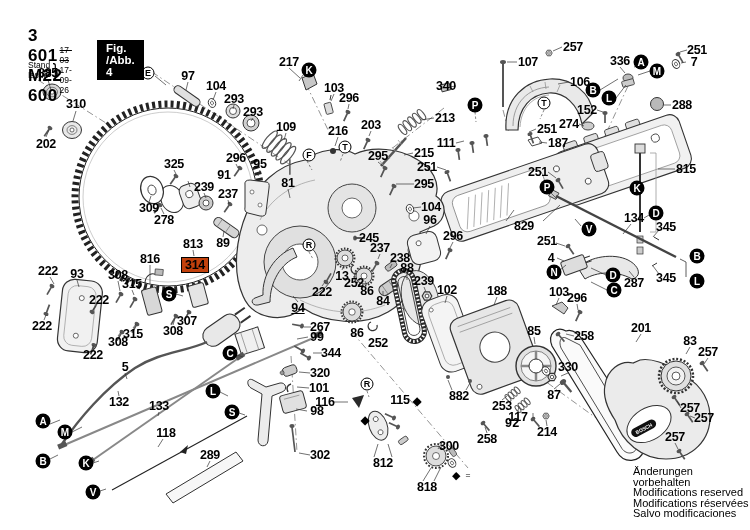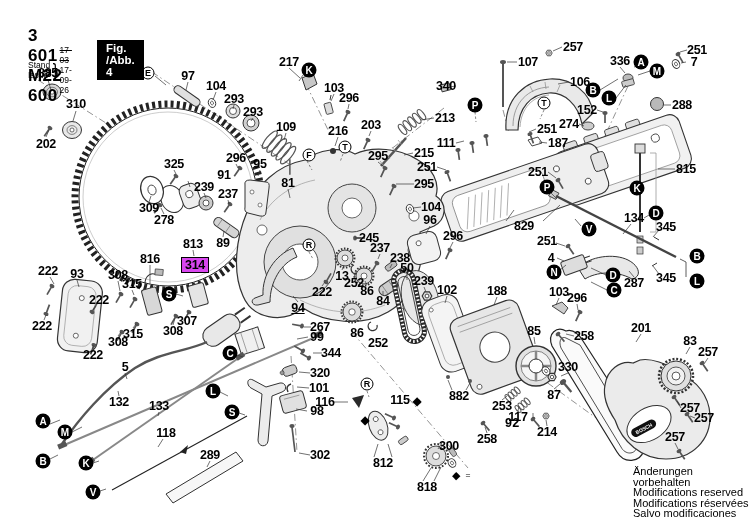--- a/index.html
+++ b/index.html
@@ -2,21 +2,21 @@
 <html><head>
 <meta charset="utf-8">
 <style>
   html,body{margin:0;padding:0;background:#fff}
   #stage{position:relative;width:750px;height:530px;background:#fff;
          font-family:"Liberation Sans",sans-serif;overflow:hidden}
   #art{position:absolute;left:0;top:0}
   #label-layer{position:absolute;left:0;top:0;width:750px;height:530px;pointer-events:none}
   .plabel{position:absolute;transform:translate(-50%,-50%);font-weight:bold;
           font-size:12.5px;letter-spacing:-0.3px;color:#000;white-space:nowrap}
-  .plabel.boxed{border:1.6px solid #000;padding:0 3px;background:#d946ef}
+  .plabel.boxed{border:1.6px solid #000;padding:0 3px;background:#c2410c}
   .lmark{position:absolute;transform:translate(-50%,-50%);border-radius:50%;
          text-align:center;font-weight:bold}
   .lmark.solid{width:15px;height:15px;background:#000;color:#fff;font-size:10px;line-height:15px}
   .lmark.outline{width:11px;height:11px;background:#fff;color:#000;border:1.5px solid #000;
                  font-size:9px;line-height:11px}
   .dmark{position:absolute;transform:translate(-50%,-50%);font-size:12px;color:#000}
   #header{position:absolute;left:0;top:0}
   #part-code{position:absolute;left:28px;top:26px;font-size:17px;font-weight:bold;letter-spacing:.4px}
   #stand-issue{position:absolute;left:28px;top:45px;display:flex;align-items:center;font-size:8.5px}
   #stand-issue .si-col{display:flex;flex-direction:column;line-height:10px}
@@ -682,21 +682,21 @@
       <span class="plabel" style="left: 164px; top: 220px;">278</span>
       <span class="plabel" style="left: 223px; top: 243px;">89</span>
       <span class="plabel" style="left: 193px; top: 244px;">813</span>
       <span class="plabel" style="left: 236px; top: 158px;">296</span>
       <span class="plabel" style="left: 260px; top: 164px;">95</span>
       <span class="plabel" style="left: 288px; top: 183px;">81</span>
       <span class="plabel" style="left: 286px; top: 127px;">109</span>
       <span class="plabel" style="left: 369px; top: 238px;">245</span>
       <span class="plabel" style="left: 380px; top: 248px;">237</span>
       <span class="plabel" style="left: 392px; top: 258px; margin-left: 8px;">238</span>
-      <span class="plabel" style="left: 407px; top: 268px;">50</span>
+      <span class="plabel" style="left: 407px; top: 268px;">88</span>
       <span class="plabel" style="left: 342px; top: 276px;">13</span>
       <span class="plabel" style="left: 354px; top: 283px;">252</span>
       <span class="plabel" style="left: 367px; top: 291px;">86</span>
       <span class="plabel" style="left: 383px; top: 301px;">84</span>
       <span class="plabel" style="left: 424px; top: 281px;">239</span>
       <span class="plabel" style="left: 298px; top: 308px; text-decoration: underline;">94</span>
       <span class="plabel" style="left: 322px; top: 292px;">222</span>
       <span class="plabel" style="left: 320px; top: 327px;">267</span>
       <span class="plabel" style="left: 317px; top: 337px;">99</span>
       <span class="plabel" style="left: 331px; top: 353px;">344</span>

